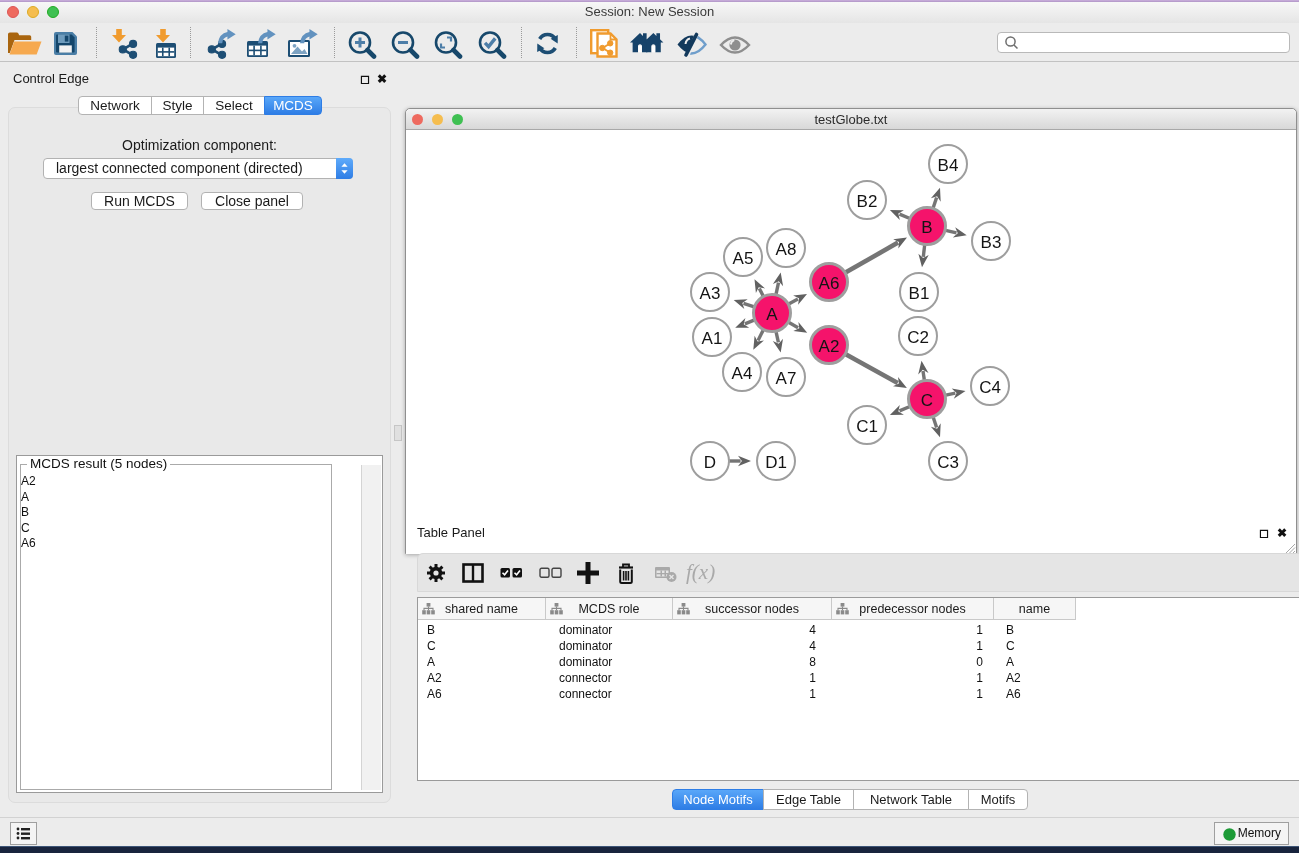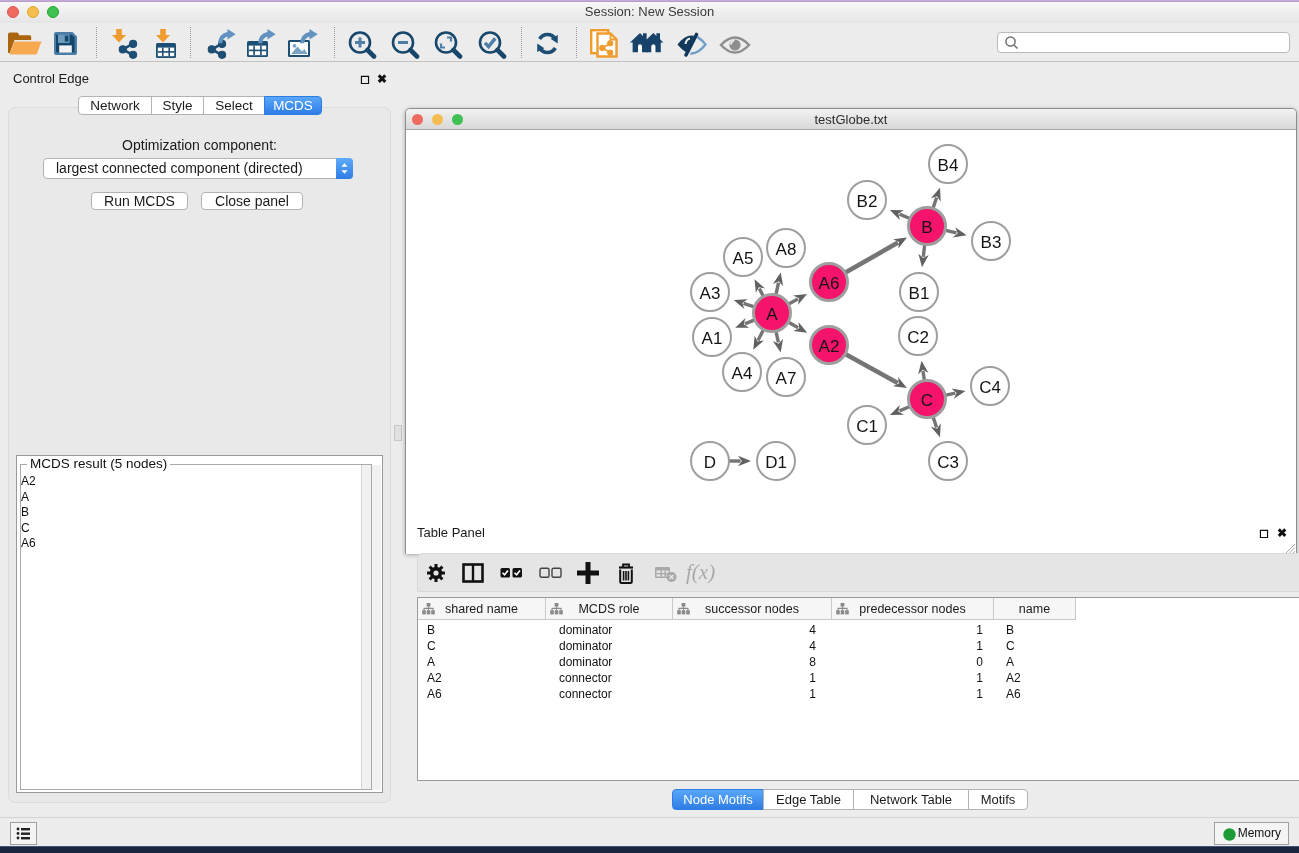--- a/index.html
+++ b/index.html
@@ -26,21 +26,21 @@
 #cp-body{left:8px;top:107px;width:383px;height:696px;background:#e9e9e9;
  border:1px solid #dcdcdc;border-radius:7px;}
 #opt-label{left:0;top:137px;width:399px;text-align:center;font-size:14px;color:#1a1a1a;}
 #combo{left:43px;top:158px;width:310px;height:21px;background:#fff;border:1px solid #b2b2b2;border-radius:4px;
  font-size:14px;color:#1a1a1a;line-height:19px;padding-left:12px;}
 #combo-btn{left:336px;top:158px;width:17px;height:21px;border-radius:0 4px 4px 0;
  background:linear-gradient(#5fabfb,#2e7de5);}
 .cbtn{position:absolute;height:18px;background:#fff;border:1px solid #b2b2b2;border-radius:4px;
  font-size:14px;color:#1a1a1a;text-align:center;line-height:17px;}
 #resultbox{left:16px;top:455px;width:367px;height:338px;background:#fff;border:1px solid #9a9a9a;}
-#fieldset{left:3px;top:8px;width:352px;height:326px;border:1px solid #aaa;}
+#fieldset{left:3px;top:8px;width:312px;height:326px;border:1px solid #aaa;}
 #fs-label{left:6px;top:-9px;background:#fff;padding:0 3px;font-size:13.5px;color:#111;}
 #result-list{left:4px;top:18px;font-size:12px;color:#111;line-height:15.6px;}
 #res-scroll{left:344px;top:9px;width:20px;height:325px;background:#f1f1f1;border-left:1px solid #d4d4d4;}
 
 #netwin{left:405px;top:64px;width:892px;height:446px;background:#fff;
  border:1px solid #8f8f8f;border-radius:5px 5px 0 0;box-shadow:0 1px 4px rgba(0,0,0,0.3);margin-top:44px;}
 #net-titlebar{position:absolute;left:0;top:0;width:100%;height:21px;
  background:linear-gradient(#f2f2f2,#d8d8d8);border-bottom:1px solid #a8a8a8;border-radius:5px 5px 0 0;}
 #net-titlebar .tl{position:absolute;top:5px;width:11px;height:11px;border-radius:50%;}
 #net-title-text{width:100%;text-align:center;font-size:13px;color:#2c2c2c;line-height:21px;}

